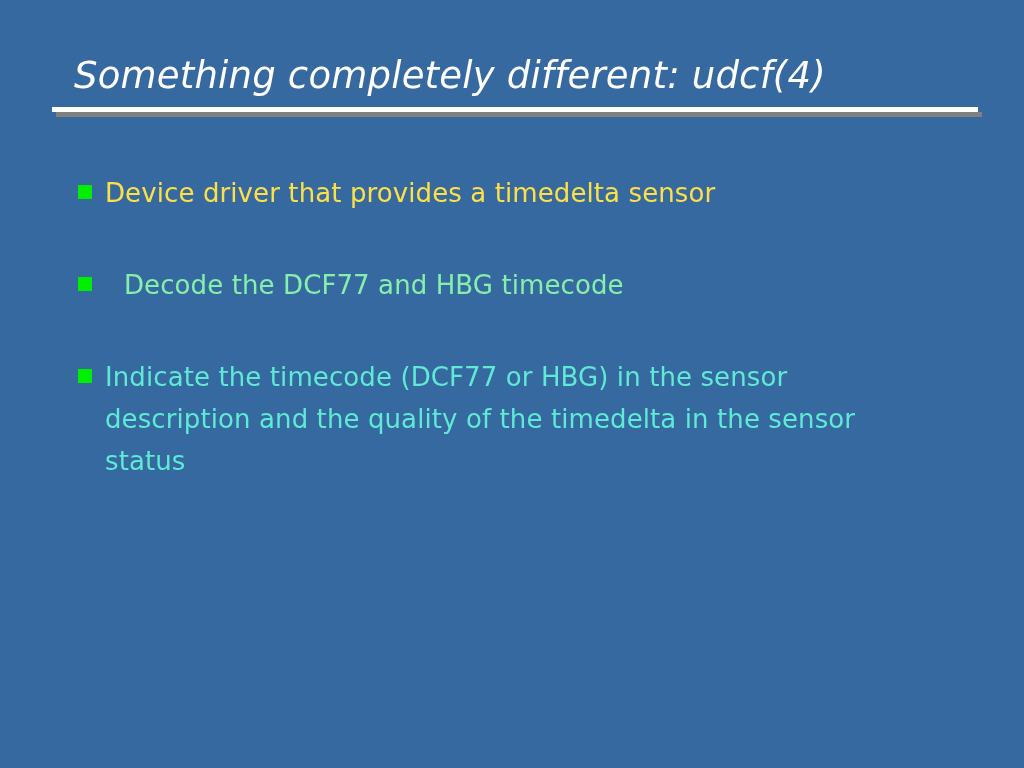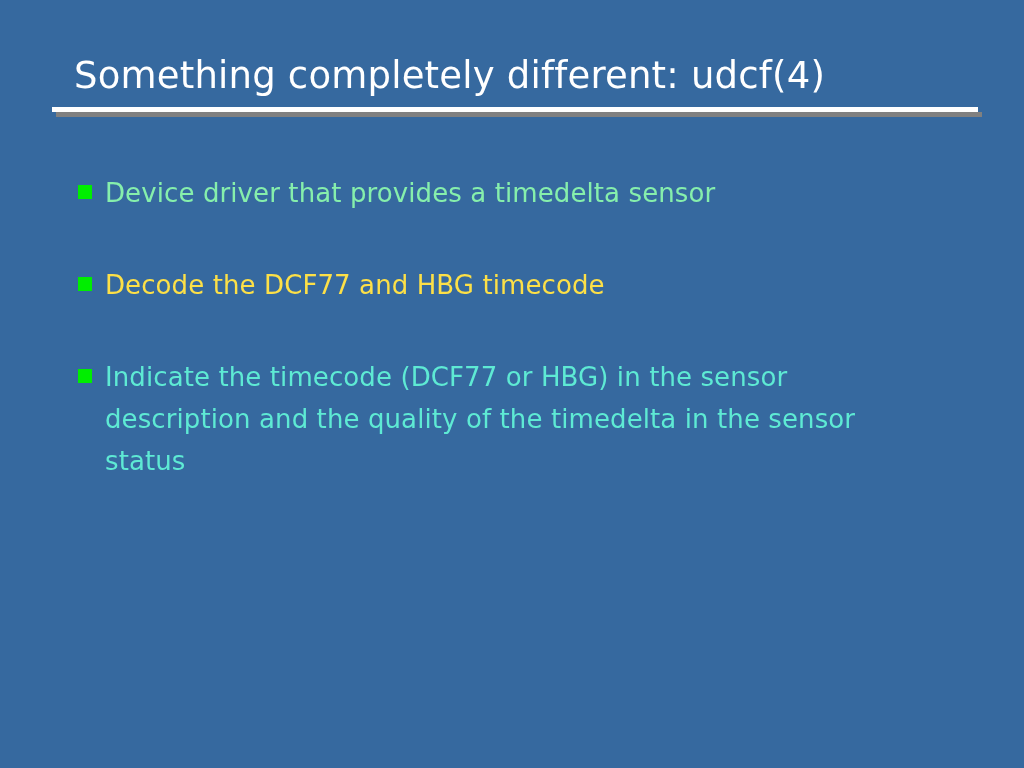--- a/index.html
+++ b/index.html
@@ -22,20 +22,21 @@
     box-sizing: border-box;
     overflow: hidden;
   }
 
   
   #title-block {
     position: absolute;
     left: 52px;
     top: 52px;
     width: 930px;
+    font-style: italic;
   }
 
   #slide-title {
     font-family: "DejaVu Sans", "Liberation Sans", sans-serif;
     font-size: 37px;
     line-height: 48px;
     font-weight: 400;
     color: #ffffff;
     white-space: nowrap;
     padding-left: 22px;
@@ -118,26 +119,26 @@
     <div id="title-rule-wrap">
       <div id="title-rule-shadow" style="background: rgb(128, 128, 128);"></div>
       <div id="title-rule" style="background: rgb(255, 255, 255);"></div>
     </div>
   </div>
 
   <div id="body-block">
 
     <div class="bullet-row">
       <span class="bullet-marker" style="background: rgb(0, 238, 0);"></span>
-      <span class="bullet-text" id="bullet-text-1" style="color: #86efac;">Device driver that provides a timedelta sensor</span>
+      <span class="bullet-text" id="bullet-text-1" style="color: #fde047;">Device driver that provides a timedelta sensor</span>
     </div>
 
     <div class="bullet-row">
       <span class="bullet-marker" style="background: rgb(0, 238, 0);"></span>
-      <span class="bullet-text" id="bullet-text-2" style="color: #fde047;">Decode the DCF77 and HBG timecode</span>
+      <span class="bullet-text" id="bullet-text-2" style="color: #86efac; margin-left: 19px;">Decode the DCF77 and HBG timecode</span>
     </div>
 
     <div class="bullet-row">
       <span class="bullet-marker" style="background: rgb(0, 238, 0);"></span>
       <span class="bullet-text" id="bullet-text-3" style="color: #5eead4;">Indicate the timecode (DCF77 or HBG) in the sensor description and the quality of the timedelta in the sensor status</span>
     </div>
 
   </div>
 
 </div>

